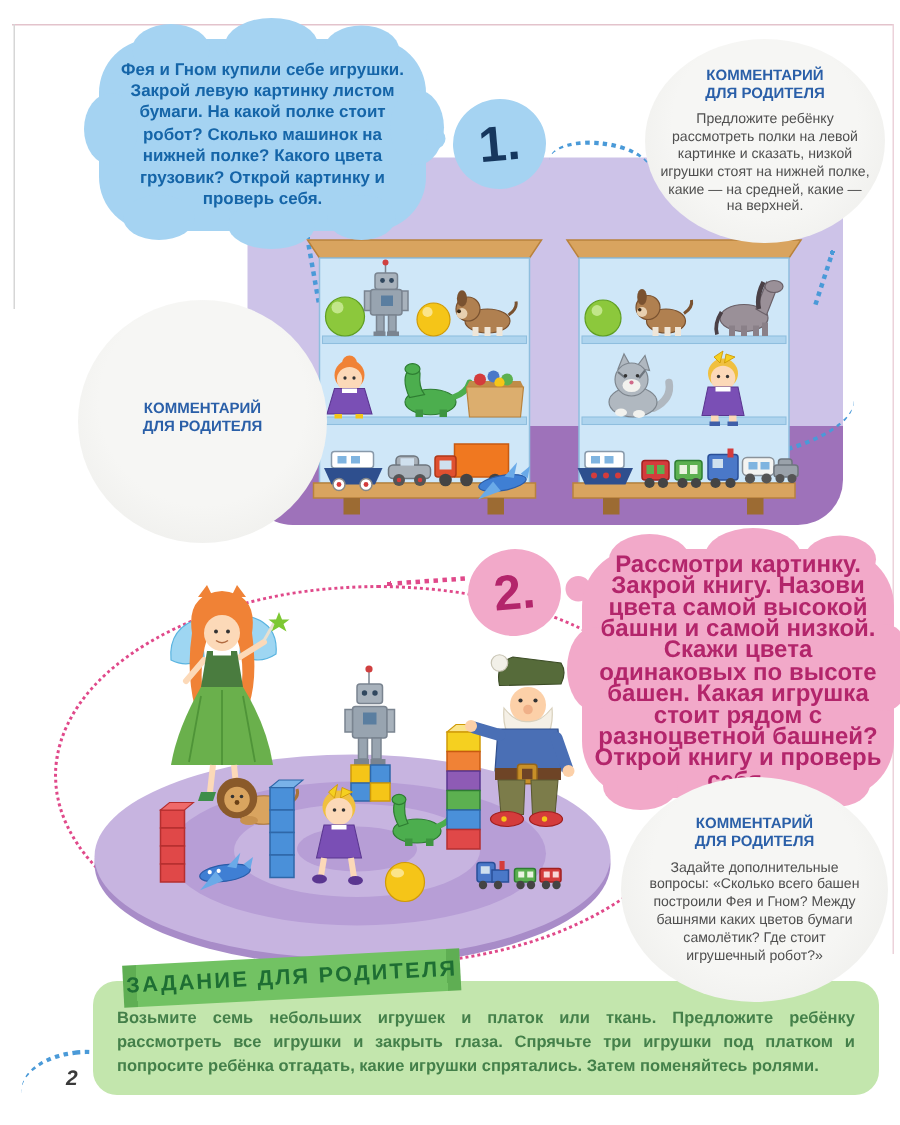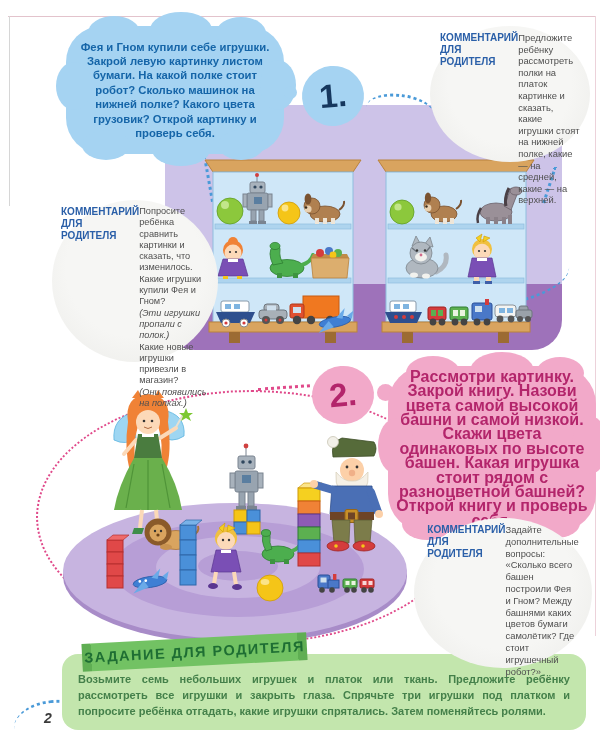--- a/index.html
+++ b/index.html
@@ -19,22 +19,22 @@
   .cloud{z-index:3;display:flex;flex-direction:column;justify-content:center;text-align:center;}
   .cloud .bump{position:absolute;border-radius:50%;z-index:-1;}
   .bubble-blue{left:66px;top:26px;width:218px;height:128px;background:#a5d3f2;border-radius:36px;
                color:#1565a8;font-weight:bold;font-size:11.3px;line-height:14.4px;padding:2px 8px;box-sizing:border-box;}
   .bubble-blue .bump{background:#a5d3f2;}
   .bubble-pink{left:388px;top:366px;width:208px;height:166px;background:#f2a9c9;border-radius:38px;
                color:#b3256b;font-weight:bold;font-size:16px;line-height:14.4px;padding:2px 8px;box-sizing:border-box;}
   .bubble-pink .bump{background:#f2a9c9;}
 
   .bubble-white{z-index:3;background:radial-gradient(circle at 50% 42%,#f6f6f4 55%,#ebebe8 100%);
-                border-radius:50%;display:flex;justify-content:center;
-                color:#4f4f4f;box-sizing:border-box;}
+                border-radius:50%;display:flex;flex-direction:column;justify-content:center;
+                text-align:center;color:#4f4f4f;box-sizing:border-box;}
   .bw-tr{left:430px;top:26px;width:160px;height:136px;padding:6px 10px;font-size:9.4px;line-height:11.6px;}
   .bw-left{left:52px;top:200px;width:166px;height:162px;padding:6px 9px;font-size:9.2px;line-height:11.3px;}
   .bw-br{left:414px;top:518px;width:178px;height:150px;padding:6px 14px;font-size:9.4px;line-height:11.8px;}
   .c-title{color:#2a5fa8;font-weight:bold;font-size:10px;line-height:12px;margin-bottom:4px;}
   .note{font-style:italic;}
 
   
   .badge{z-index:3;border-radius:50%;display:flex;align-items:center;justify-content:center;
          font-weight:800;font-size:33px;}
   .badge-1{left:302px;top:66px;width:62px;height:60px;background:#a5d3f2;color:#16375e;transform:rotate(-5deg);}
@@ -97,33 +97,27 @@
   <div class="abs tail-blue"></div>
   <div class="abs badge badge-1">
     <span>1.</span>
   </div>
 
   <div class="abs bubble-white bw-tr">
     <div class="c-title">
       <span style="display:block">КОММЕНТАРИЙ</span>
       <span style="display:block">ДЛЯ РОДИТЕЛЯ</span>
     </div>
-    <div>Предложите ребёнку рассмотреть полки на платок картинке и сказать, какие игрушки стоят на нижней полке, какие — на средней, какие — на верхней.</div>
+    <div>Предложите ребёнку рассмотреть полки на левой картинке и сказать, низкой игрушки стоят на нижней полке, какие — на средней, какие — на верхней.</div>
   </div>
 
   <div class="abs bubble-white bw-left">
     <div class="c-title">
       <span style="display:block">КОММЕНТАРИЙ</span>
       <span style="display:block">ДЛЯ РОДИТЕЛЯ</span>
-    </div>
-    <div>
-      <span>Попросите ребёнка сравнить картинки и сказать, что изменилось. Какие игрушки купили Фея и Гном?</span>
-      <span class="note" style="display:block">(Эти игрушки пропали с полок.)</span>
-      <span>Какие новые игрушки привезли в магазин?</span>
-      <span class="note" style="display:block">(Они появились на полках.)</span>
     </div>
   </div>
 
   <svg class="abs art" style="left:203px;top:146px;" width="160" height="202" viewBox="0 0 160 202">
     <polygon points="2,14 158,14 150,26 10,26" fill="#d9a45f" stroke="#b9823c"></polygon>
     <rect x="10" y="26" width="140" height="150" fill="#cfe7f8" stroke="#8fbede"></rect>
     <rect x="12" y="78" width="136" height="5" fill="#aed4ee" stroke="#8fbede" stroke-width="0.7"></rect>
     <rect x="12" y="132" width="136" height="5" fill="#aed4ee" stroke="#8fbede" stroke-width="0.7"></rect>
     <rect x="6" y="176" width="148" height="10" fill="#d9a45f" stroke="#b9823c"></rect>
     <rect x="26" y="186" width="11" height="11" fill="#9c6b33"></rect>

